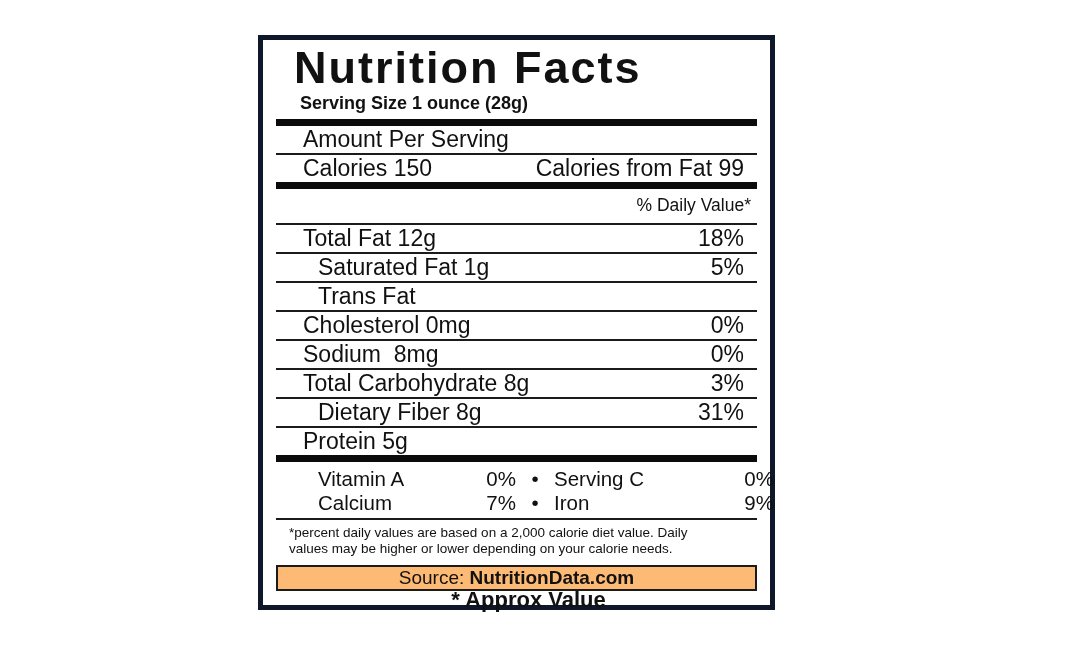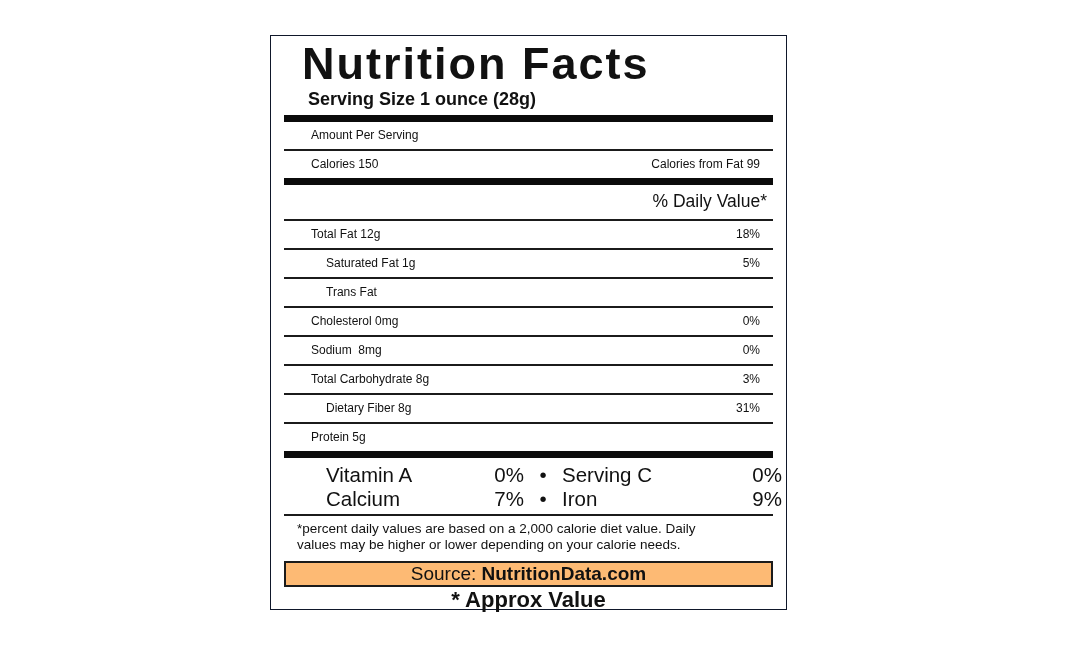--- a/index.html
+++ b/index.html
@@ -6,23 +6,23 @@
   html, body { background: #ffffff; }
   body {
     width: 1068px; height: 671px;
     position: relative;
     font-family: "Liberation Sans", "DejaVu Sans", sans-serif;
     color: #111111;
     overflow: hidden;
   }
   .label {
     position: absolute;
-    left: 270px; top: 35px;
+    left: 258px; top: 35px;
     width: 517px; height: 575px;
-    border: 1px solid #0f172a;
+    border: 5px solid #0f172a;
     background: #ffffff;
   }
   .title {
     margin: 4px 0 0 0;
     padding-left: 31px;
     font-size: 45px;
     line-height: 48px;
     font-weight: bold;
     letter-spacing: 2px;
     white-space: nowrap;
@@ -34,21 +34,21 @@
     font-weight: bold;
   }
   .inner { margin: 0 13px; }
   .bar { height: 7px; background: #0b0b0b; }
   .bar1 { margin-top: 4px; }
   .row {
     display: flex;
     justify-content: space-between;
     align-items: flex-end;
     border-bottom: 2px solid #1b1b1b;
-    font-size: 12px;
+    font-size: 23px;
     line-height: 27px;
     padding: 0 13px 0 27px;
   }
   .row.no-rule { border-bottom: none; }
   .nlabel { white-space: pre-wrap; }
   .row.sub { padding-left: 42px; align-items: center; }
   .dv-header {
     border-bottom: 2px solid #1b1b1b;
     text-align: right;
     font-size: 17.5px;

